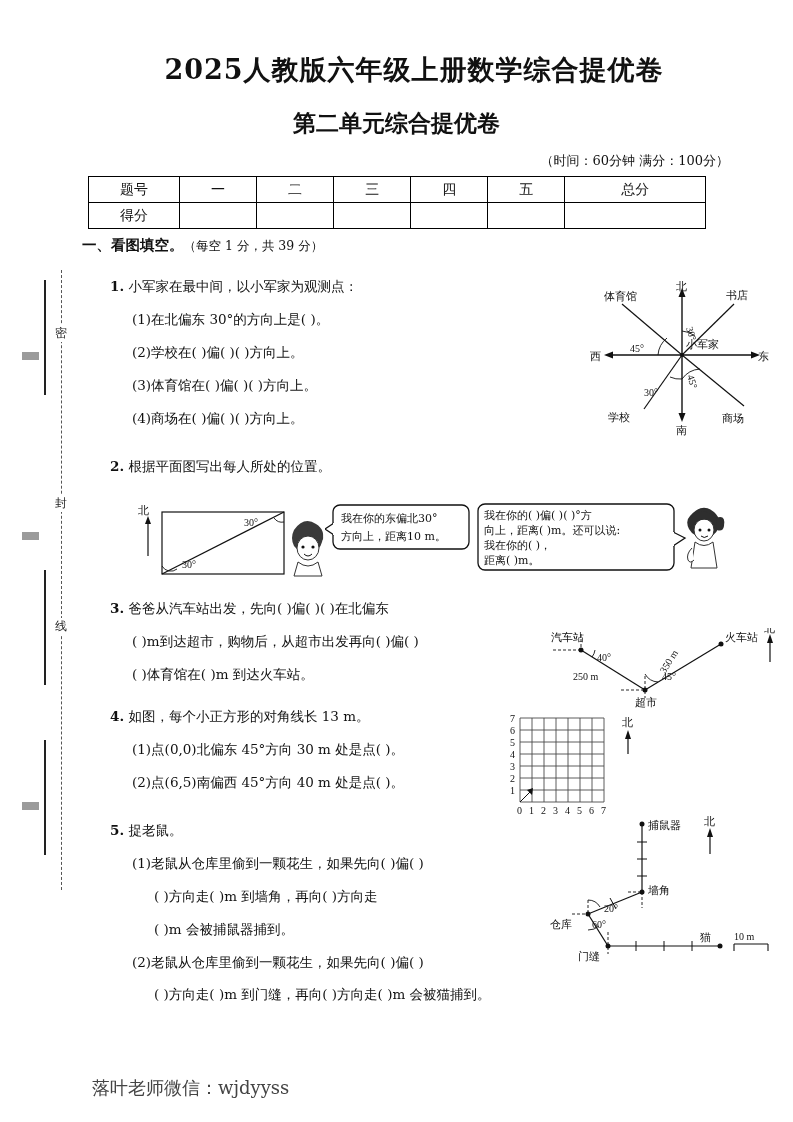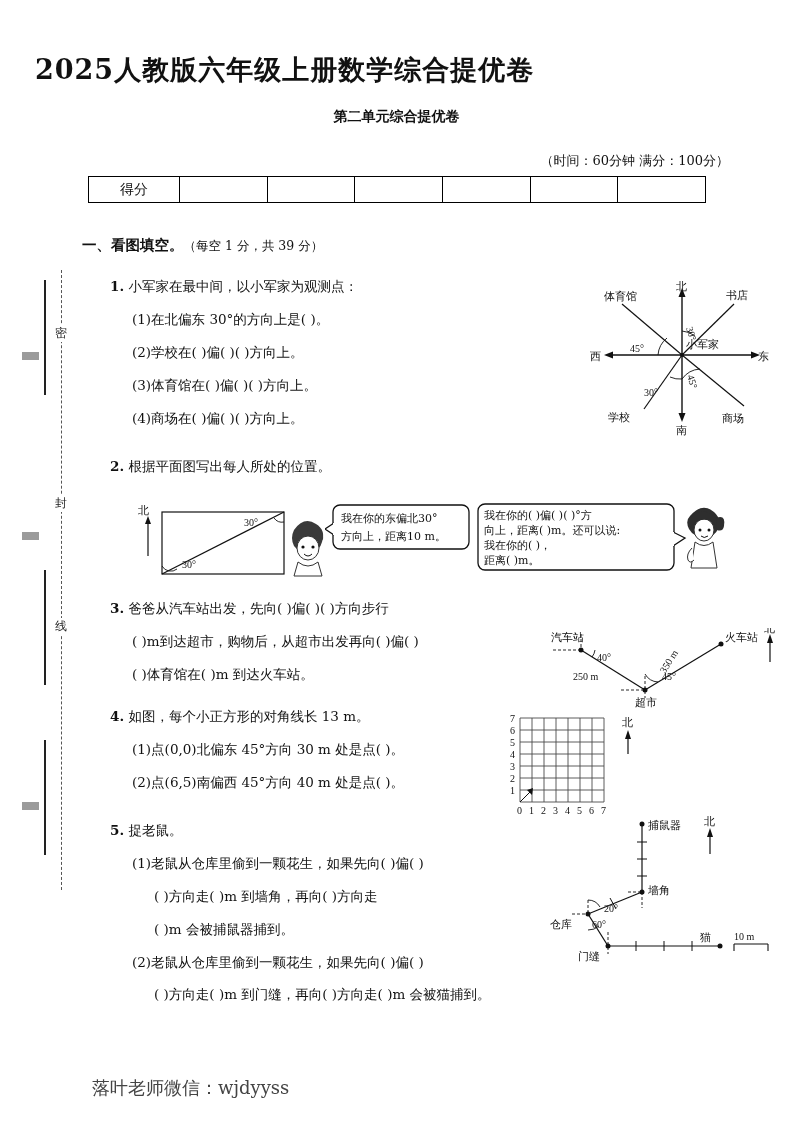--- a/index.html
+++ b/index.html
@@ -60,32 +60,32 @@
     padding: 3px 0;
     writing-mode: vertical-rl;
     font-family: "DejaVu Sans", sans-serif;
     letter-spacing: 1px;
   }
 
   
   .title-main {
     position: absolute;
     left: 0; right: 0; top: 52px;
-    text-align: left;
+    text-align: center;
     font-size: 27px;
     font-weight: bold;
     letter-spacing: 1px;
     font-family: "DejaVu Serif", serif;
     padding-left: 35px;
   }
   .title-sub {
     position: absolute;
     left: 0; right: 0; top: 108px;
     text-align: center;
-    font-size: 14px;
+    font-size: 23px;
     font-weight: bold;
     font-family: "DejaVu Serif", serif;
   }
   .meta-line {
     position: absolute;
     right: 64px; top: 152px;
     font-size: 13px;
     font-family: "DejaVu Serif", serif;
   }
 
@@ -166,20 +166,29 @@
     <div class="seal-box" style="top:262px;">班级</div>
     <div class="seal-box" style="top:532px;">学校</div>
   </div>
 
   <div class="title-main">2025人教版六年级上册数学综合提优卷</div>
   <div class="title-sub">第二单元综合提优卷</div>
   <div class="meta-line">（时间：60分钟 满分：100分）</div>
 
   <table class="score-table">
     <tbody>
+        <tr>
+      <td>题号</td>
+      <td>一</td>
+      <td>二</td>
+      <td>三</td>
+      <td>四</td>
+      <td>五</td>
+      <td>总分</td>
+    </tr>
     <tr>
       <td>得分</td>
       <td></td>
       <td></td>
       <td></td>
       <td></td>
       <td></td>
       <td></td>
     </tr>
   </tbody>
@@ -303,21 +312,21 @@
         <path d="M225,36 q3,3 7,0" fill="none" stroke="#111" stroke-width="1"></path>
         <path d="M219,42 q9,7 18,0 l4,26 h-26 z" fill="#fff" stroke="#333" stroke-width="1"></path>
         <path d="M216,48 q-6,6 -4,12 q2,4 6,0" fill="#fff" stroke="#333" stroke-width="1"></path>
       </g>
     </svg>
   </div>
 
   <div class="q" style="left:110px; top:600px;">
     <div class="q-line">
       <span class="q-num">3.</span>
-      <span>爸爸从汽车站出发，先向(        )偏(        )(        )方向步行</span>
+      <span>爸爸从汽车站出发，先向(        )偏(        )(        )在北偏东</span>
     </div>
     <div class="q-line sub">(        )m到达超市，购物后，从超市出发再向(        )偏(        )</div>
     <div class="q-line sub">(        )体育馆在(        )m 到达火车站。</div>
   </div>
 
   <div class="fig" style="left:525px; top:628px;">
     <svg width="260" height="82" viewBox="0 0 260 82">
 
       <circle cx="56" cy="22" r="2.5" fill="#111"></circle>
       <line x1="28" y1="22" x2="56" y2="22" stroke="#111" stroke-width="0.9" stroke-dasharray="3,2"></line>

